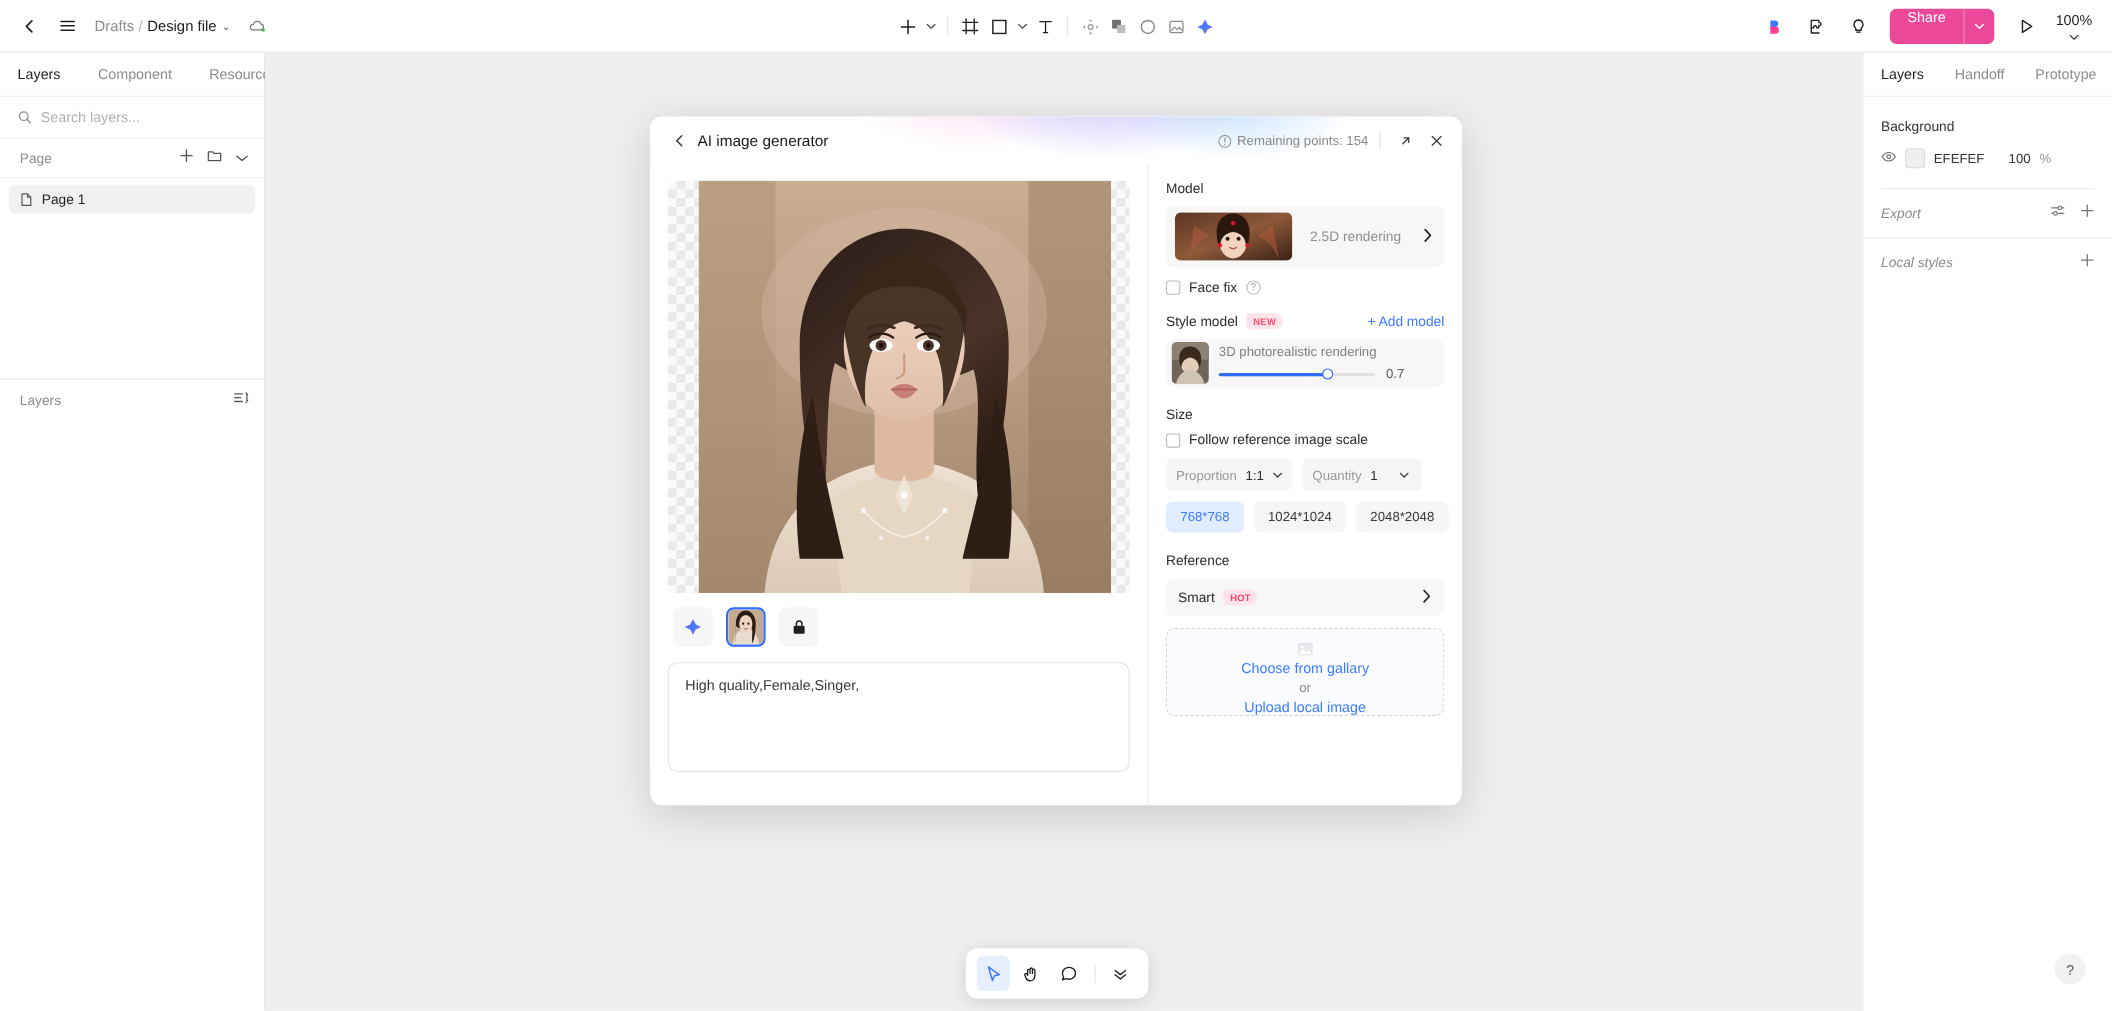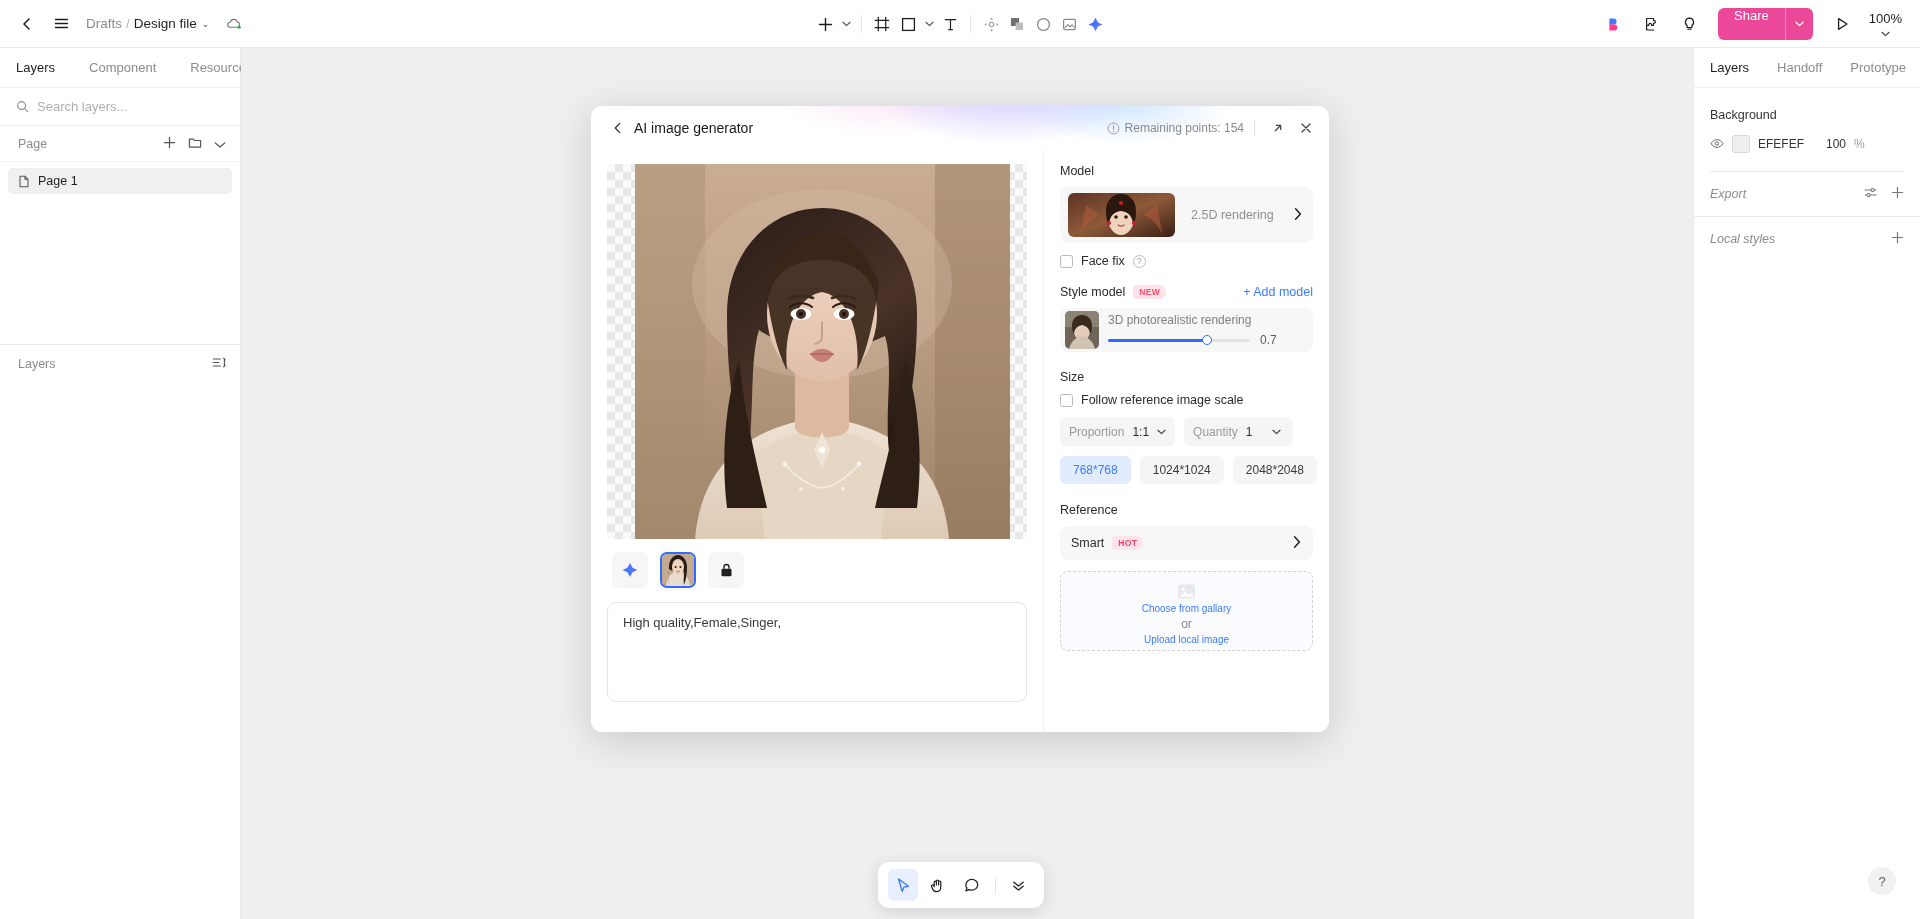--- a/index.html
+++ b/index.html
@@ -243,21 +243,21 @@
     margin-top:9px; height:34px; background:#f7f7f7; border-radius:8px;
     display:flex; align-items:center; padding:0 11px; cursor:pointer;
   }
   .ref-name { font-size:12.5px; color:#2b2b2b; }
   .ref-chev { margin-left:auto; color:#333; font-size:12px; }
   .dropzone {
     margin-top:11px; height:80px; border:1px dashed #d3d3d3; border-radius:8px;
     background:#fafbff; display:flex; flex-direction:column; align-items:center;
     justify-content:flex-start; padding-top:11px; gap:3px; cursor:pointer;
   }
-  .dz-link { font-size:10px; color:#3b7cff; }
+  .dz-link { font-size:13px; color:#3b7cff; }
   .dz-or { font-size:12px; color:#8a8a8a; }
 
   
   .bottombar {
     position:absolute; left:878px; top:862px; width:166px; height:46px;
     background:#fff; border-radius:11px; box-shadow:0 3px 16px rgba(0,0,0,.13);
     display:flex; align-items:center; padding:0 10px; gap:4px;
   }
   .bt { width:34px;height:32px;border-radius:6px;display:flex;align-items:center;justify-content:center;cursor:pointer;color:#1f1f1f;}
   .bt.active { background:#e7efff; color:#3b7cff; }

